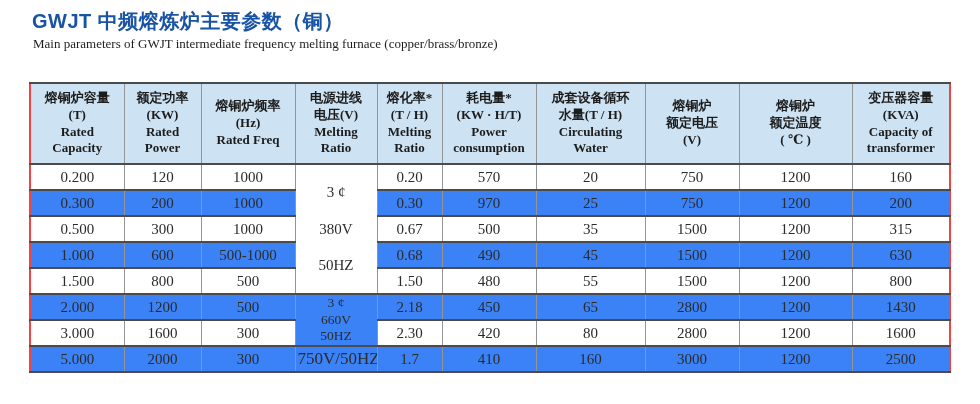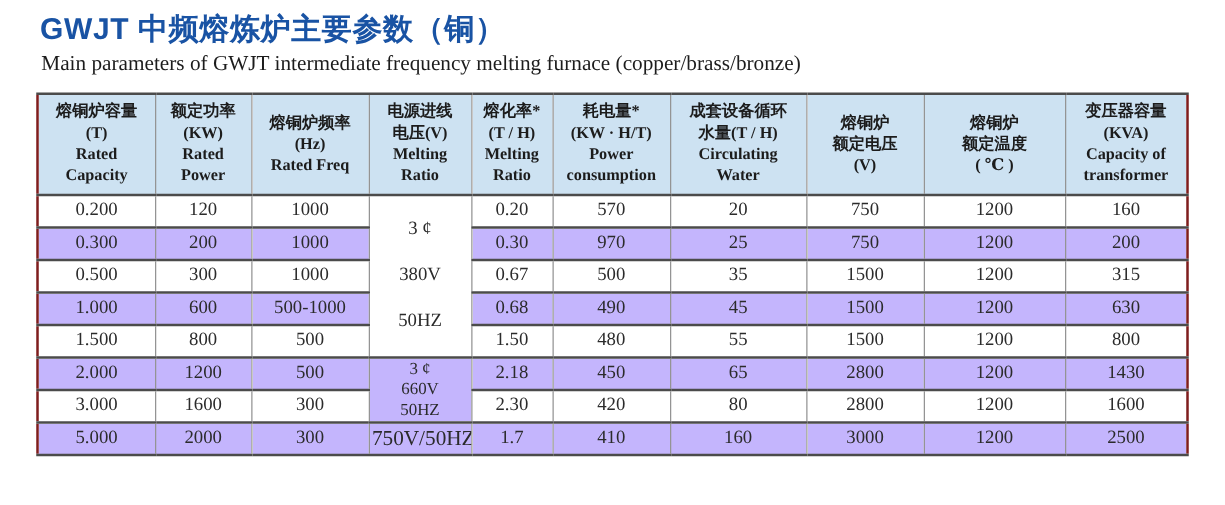--- a/index.html
+++ b/index.html
@@ -8,37 +8,37 @@
     background: #ffffff;
     overflow: hidden;
     font-family: "Liberation Serif", "DejaVu Serif", serif;
   }
   .page { position: relative; width: 980px; height: 404px; }
 
   .title {
     margin: 10px 0 0 32px;
     font-family: "Liberation Sans", "DejaVu Sans", sans-serif;
     font-weight: bold;
-    font-size: 24px;
+    font-size: 20px;
     line-height: 1.15;
     color: #1953a4;
     letter-spacing: 0.5px;
   }
   .subtitle {
     margin: 3px 0 0 33px;
-    font-size: 17px;
+    font-size: 13px;
     color: #1c1c1c;
   }
 
   table.params {
     border-collapse: collapse;
     table-layout: fixed;
     width: 920px;
-    margin: 13px 0 0 29px;
-    border: 2px solid #7f1d1d;
+    margin: 30px 0 0 29px;
+    border: 2px solid #ef4444;
   }
   th, td {
     border-left: 1px solid #949494;
     border-right: 1px solid #949494;
     border-top: 2px solid #4b4b4b;
     border-bottom: 2px solid #4b4b4b;
     text-align: center;
     vertical-align: middle;
     overflow: hidden;
   }
@@ -52,21 +52,21 @@
     height: 71px;
   }
   th .hline { display: block; }
   td {
     font-size: 15px;
     color: #2b2b2b;
     height: 24px;
     padding: 0 2px;
     background: #ffffff;
   }
-  tr.stripe td { background: #c4b5fd; }
+  tr.stripe td { background: #3b82f6; }
   td.voltage-cell { background: #ffffff; }
   td.v-large { font-size: 15px; line-height: 2.45; }
   td.v-medium { font-size: 13.5px; line-height: 1.22; }
   td.v-small { font-size: 17px; }
   td.v-large .vline, td.v-medium .vline { display: block; }
 </style>
 </head>
 <body>
 
 <div class="page">

